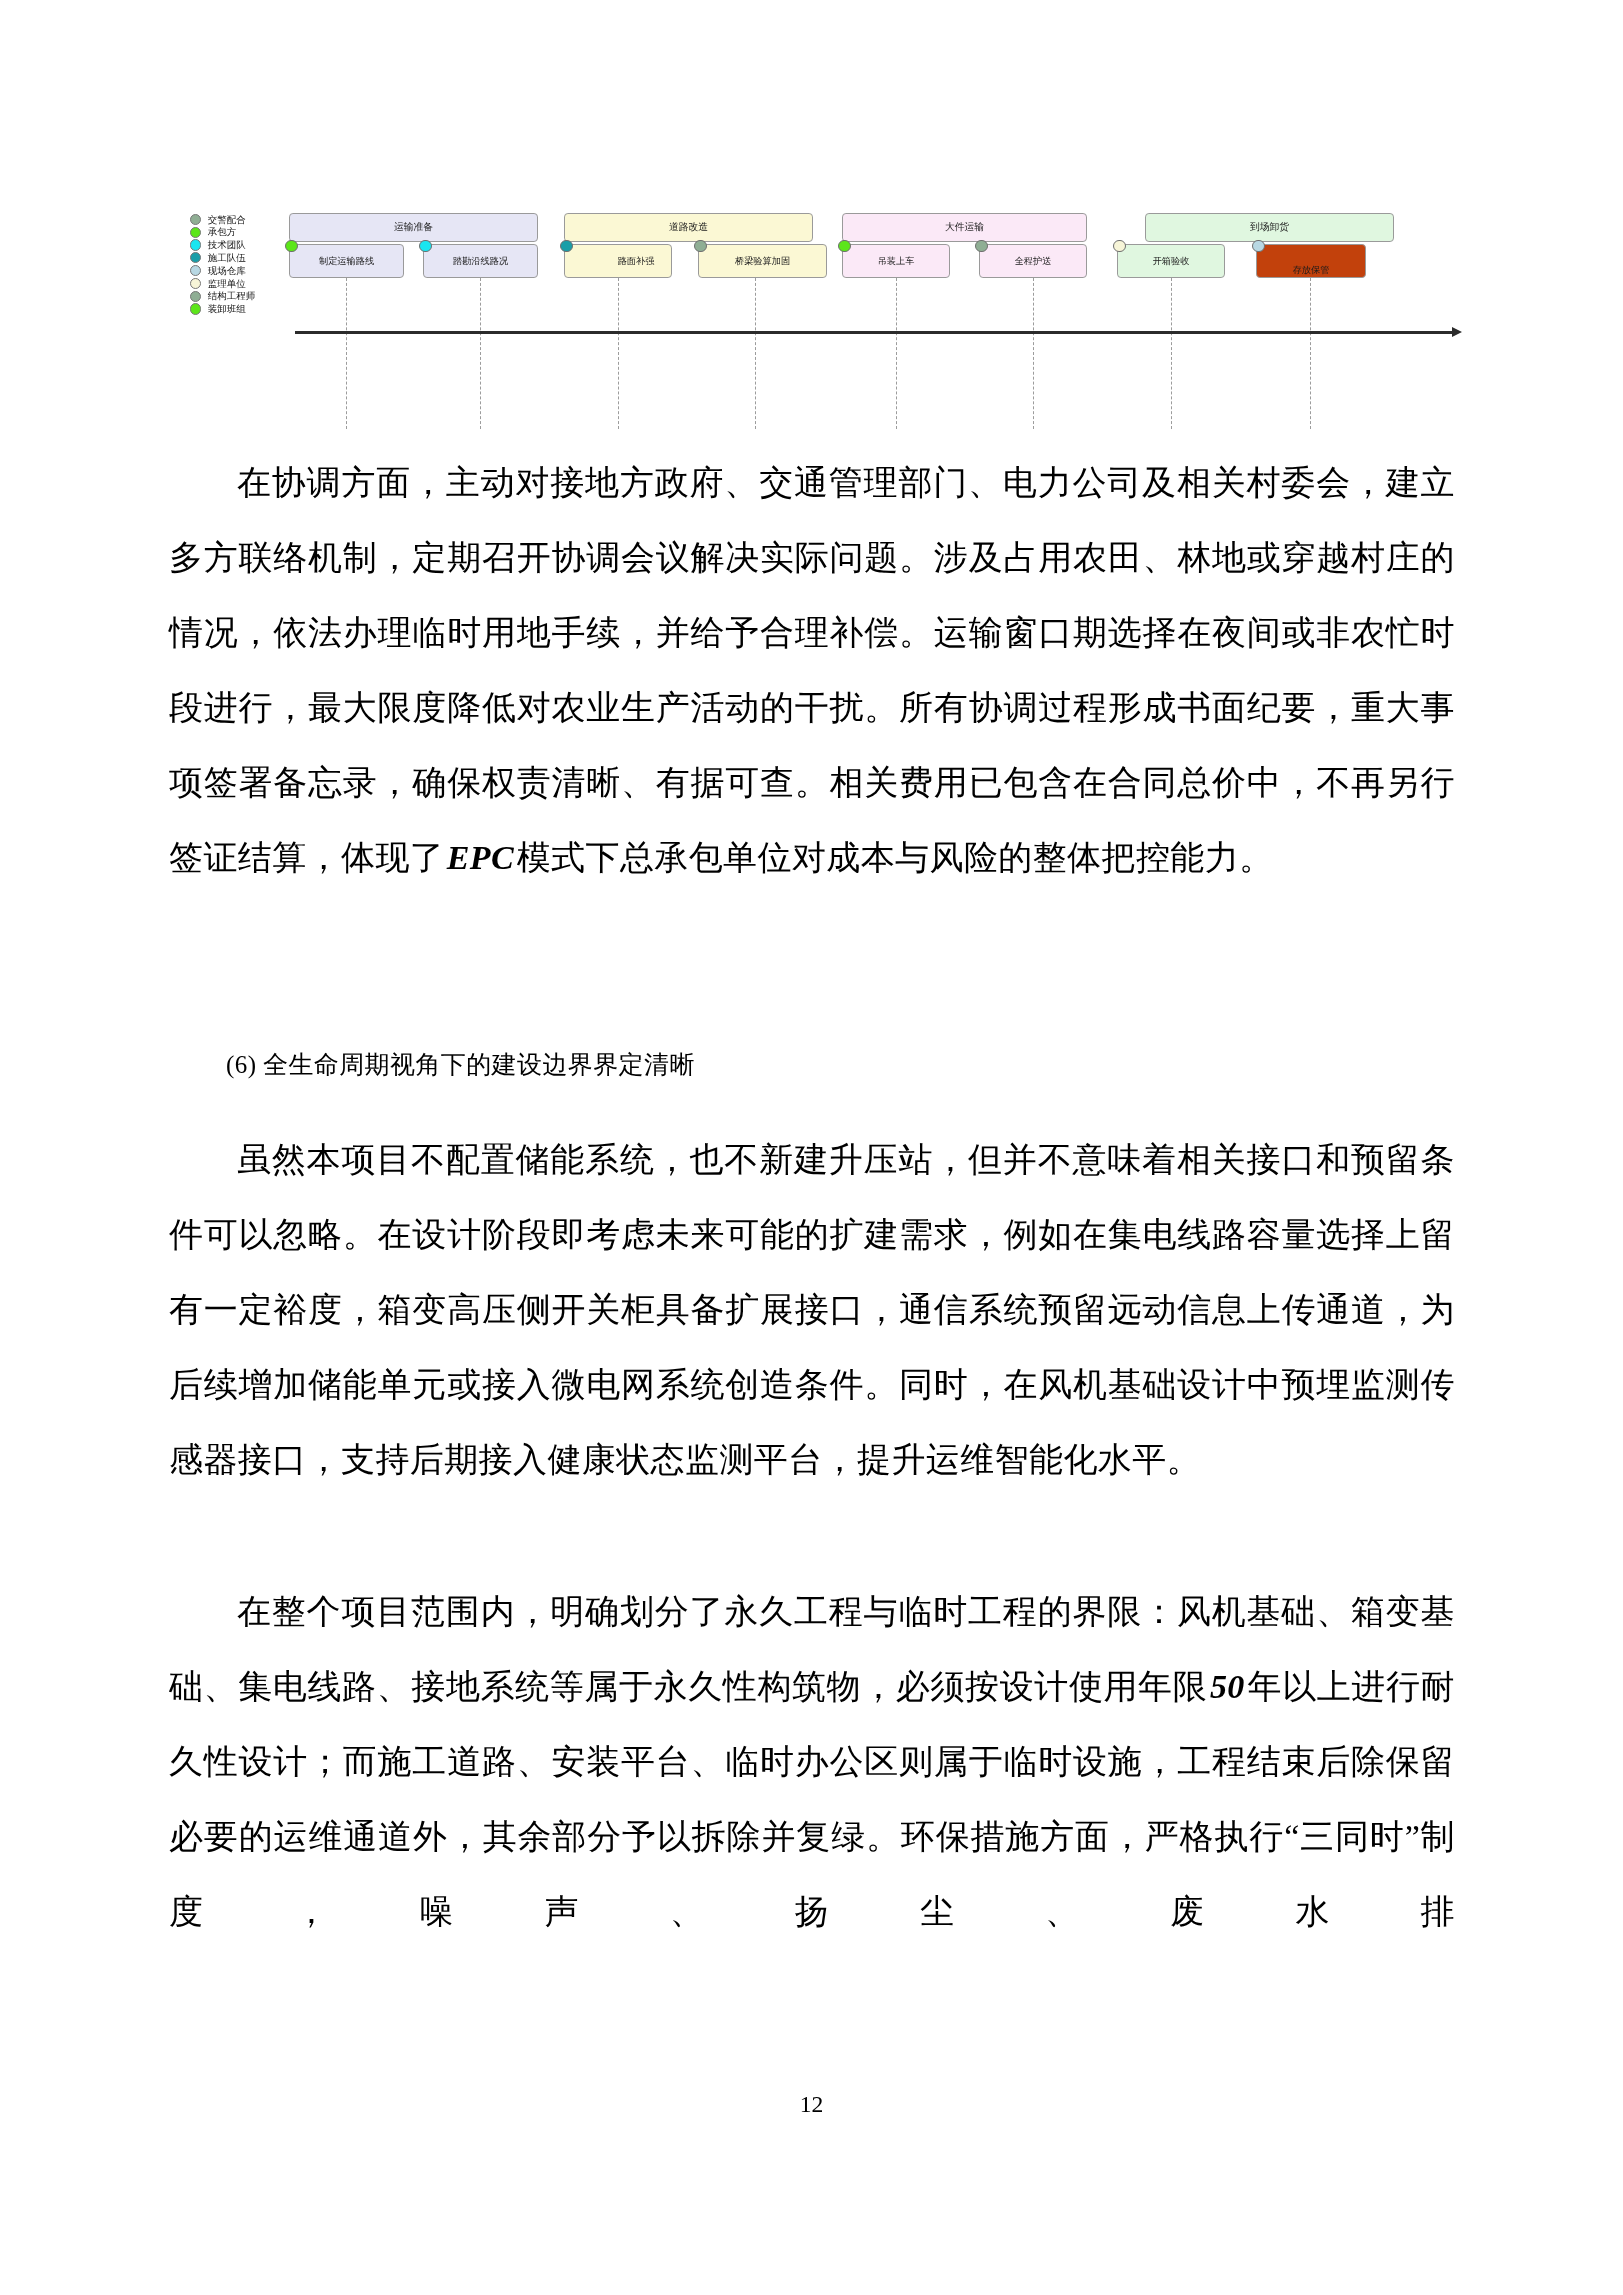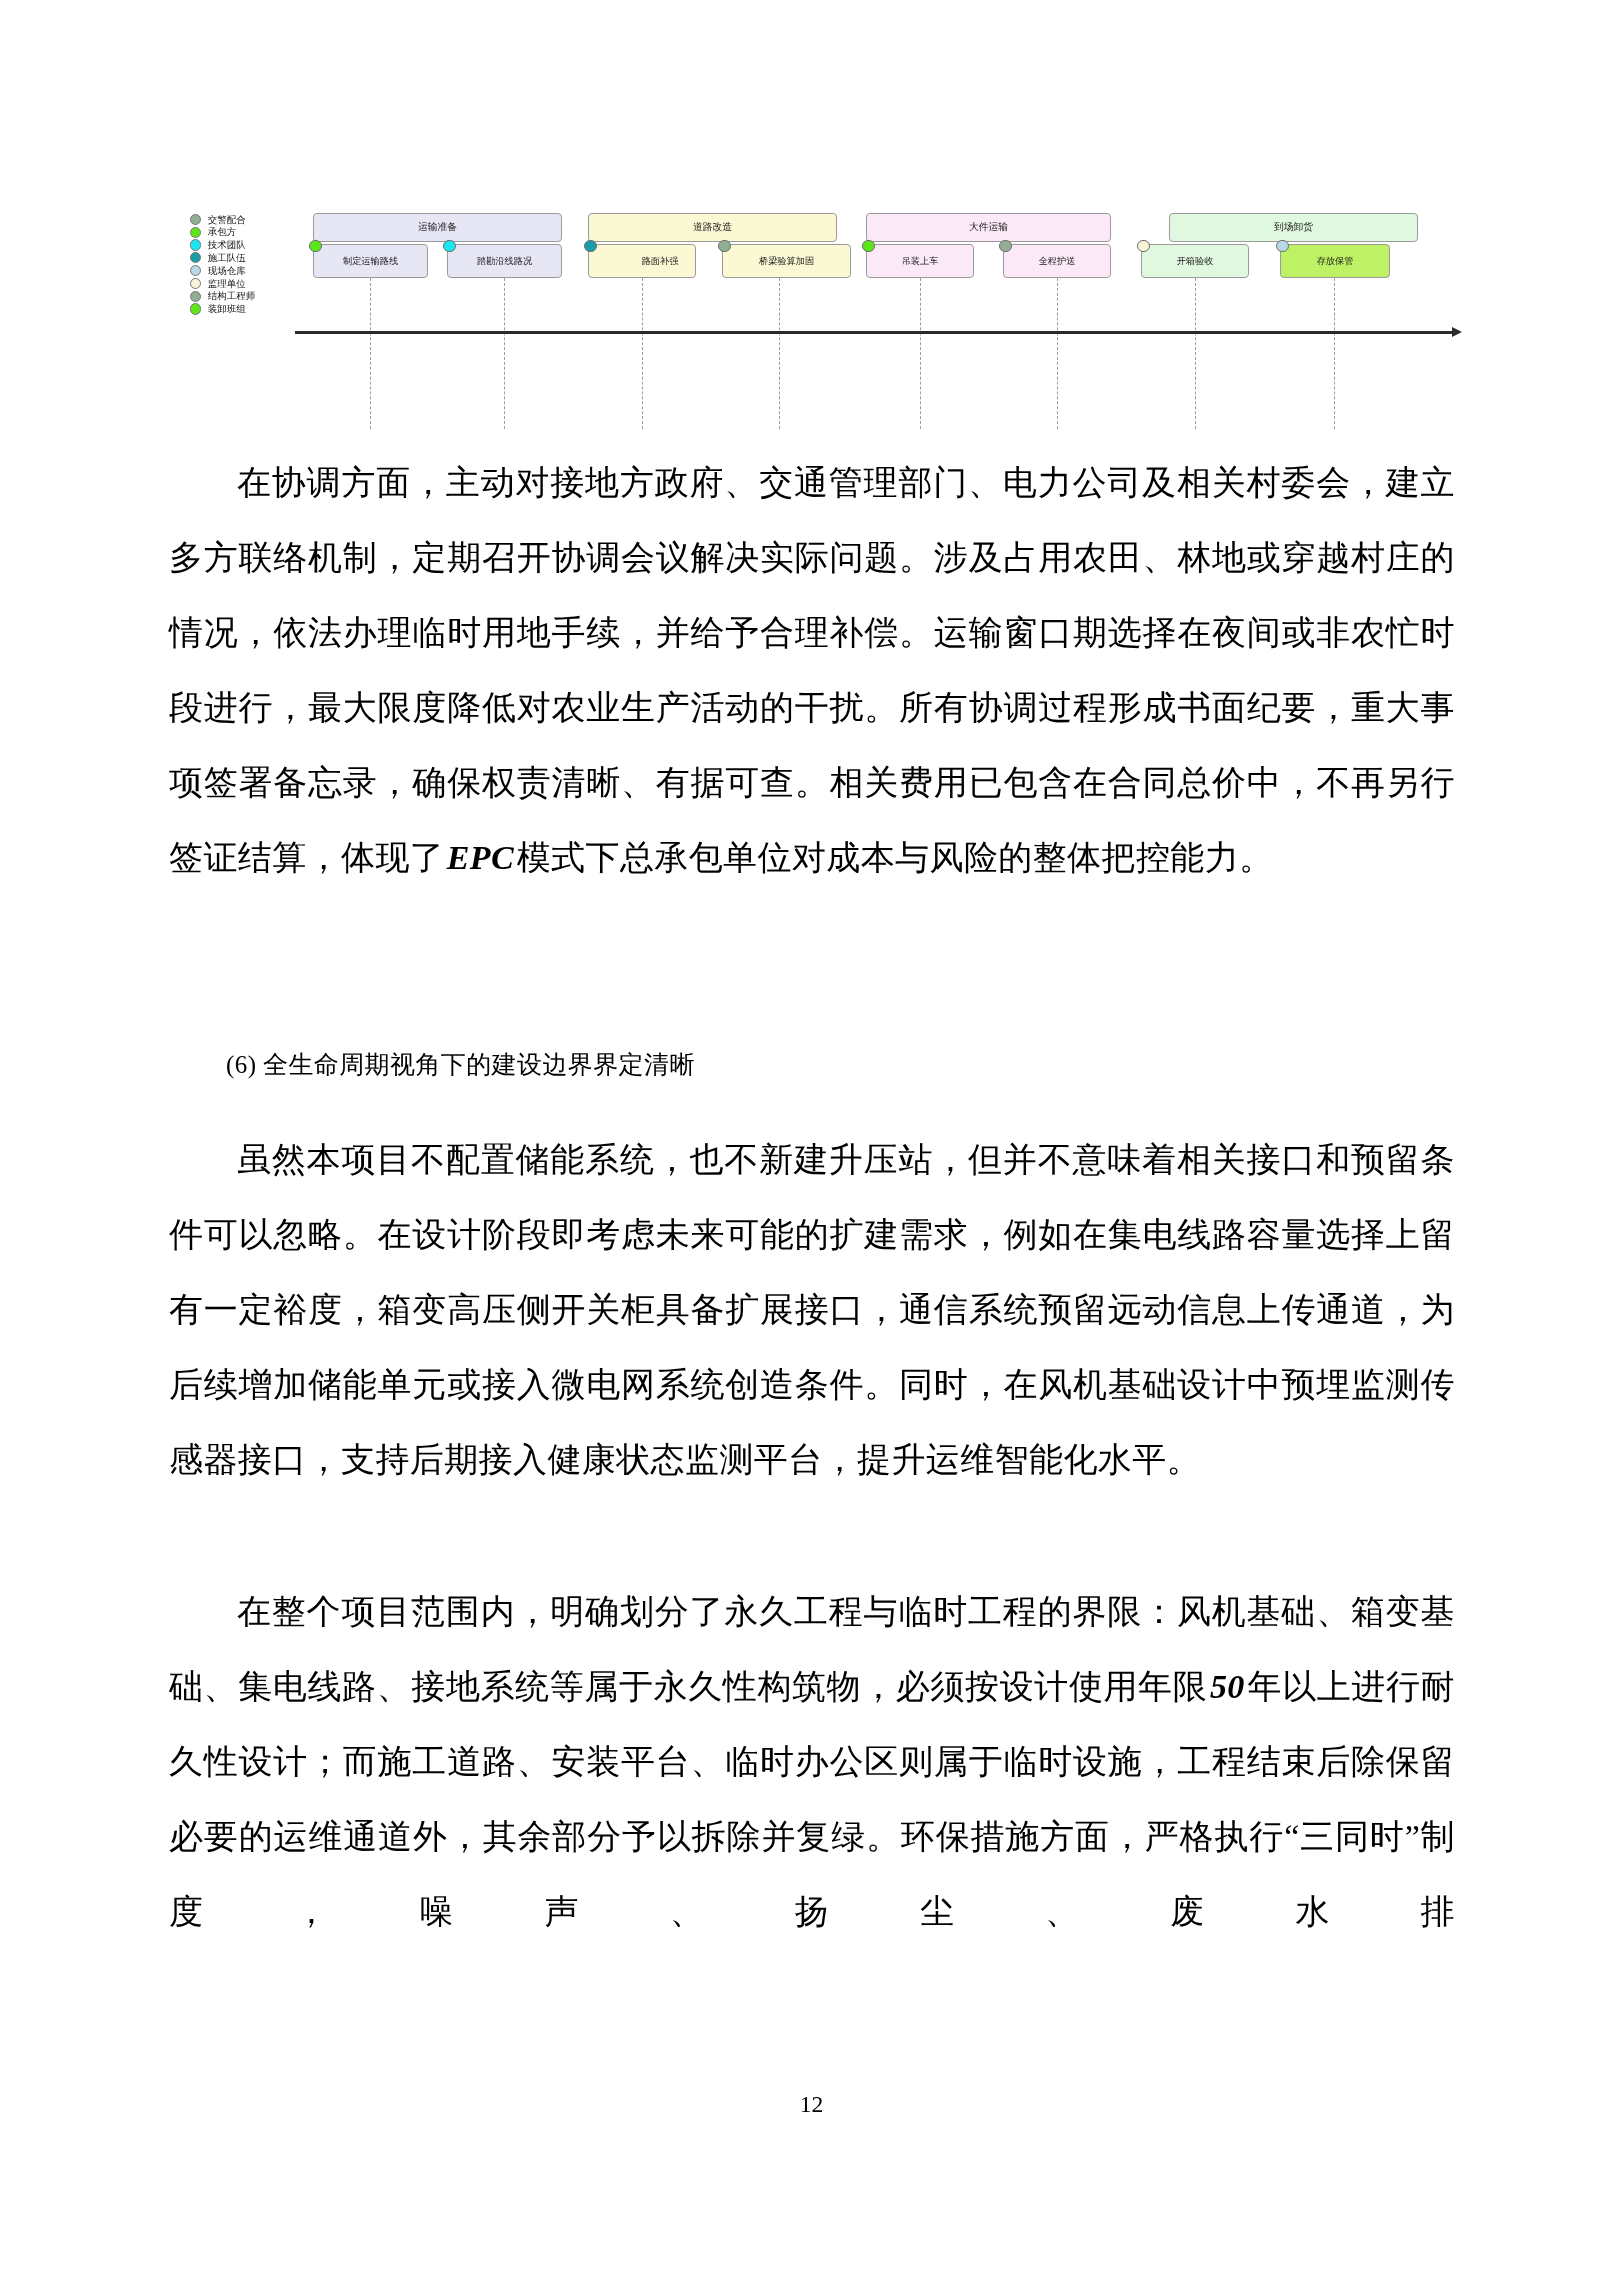--- a/index.html
+++ b/index.html
@@ -54,21 +54,21 @@
   .legend-label {
     font-family: "Liberation Sans", "DejaVu Sans", sans-serif;
     font-size: 9.5px;
     color: #111;
     white-space: nowrap;
     line-height: 1;
   }
 
   .lanes {
     position: absolute;
-    left: 123px;
+    left: 99px;
     top: 0px;
     width: 1158px;
     height: 216px;
   }
 
   .group {
     position: absolute;
     top: 0;
   }
   .group-header {
@@ -274,21 +274,21 @@
         <div class="dropline" style="left:191px;top:65px;height:151px;"></div>
       </div>
 
       <div class="group" style="left:828px;width:249px;">
         <div class="group-header" style="width:249px;background:#e0f7e0;margin-left:28px;">到场卸货</div>
         <div class="task" style="left:0px;top:31px;width:108px;background:#e0f7e0;">
           <span class="task-dot" style="background:#f7f5d8"></span>
           <span>开箱验收</span>
         </div>
         <div class="dropline" style="left:54px;top:65px;height:151px;"></div>
-        <div class="task" style="left:139px;top:31px;width:110px;background:#bef264;">
+        <div class="task" style="left:139px;top:31px;width:110px;background:#c2410c;align-items:flex-end;">
           <span class="task-dot" style="background:#b8d8e3"></span>
           <span>存放保管</span>
         </div>
         <div class="dropline" style="left:193px;top:65px;height:151px;"></div>
       </div>
 
     </div>
 
     <div class="axis">
       <div class="axis-line"></div>

